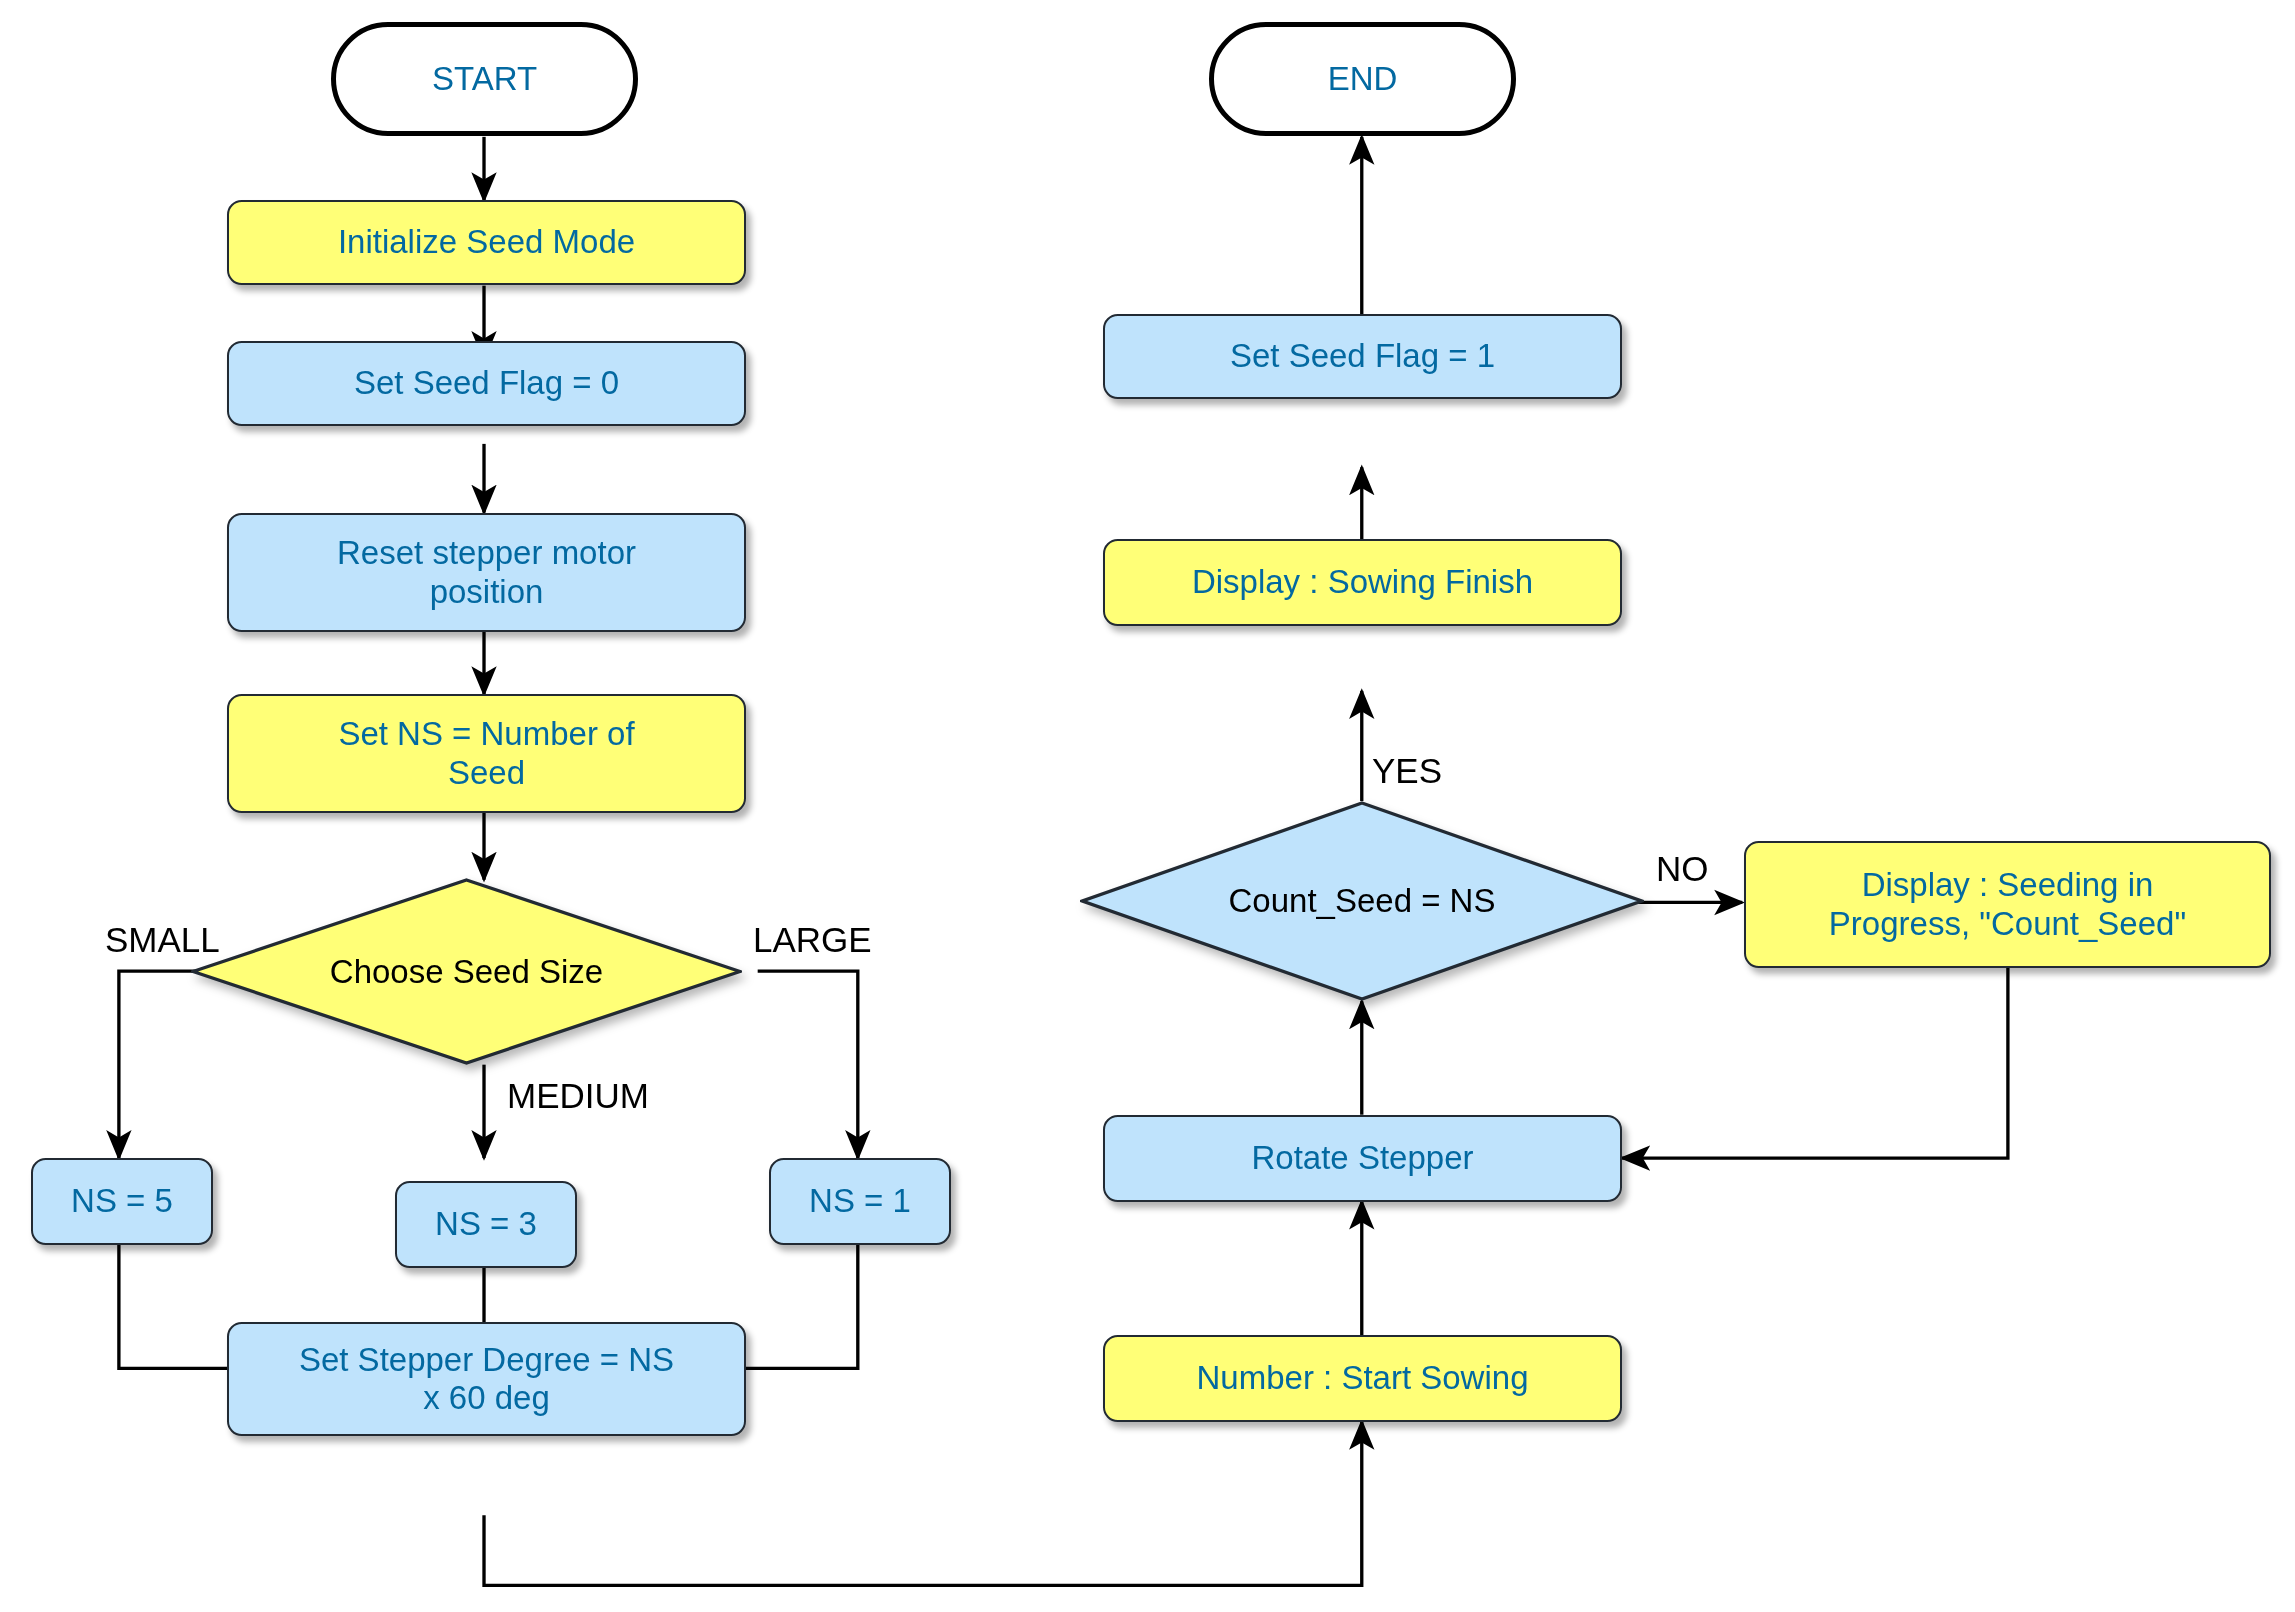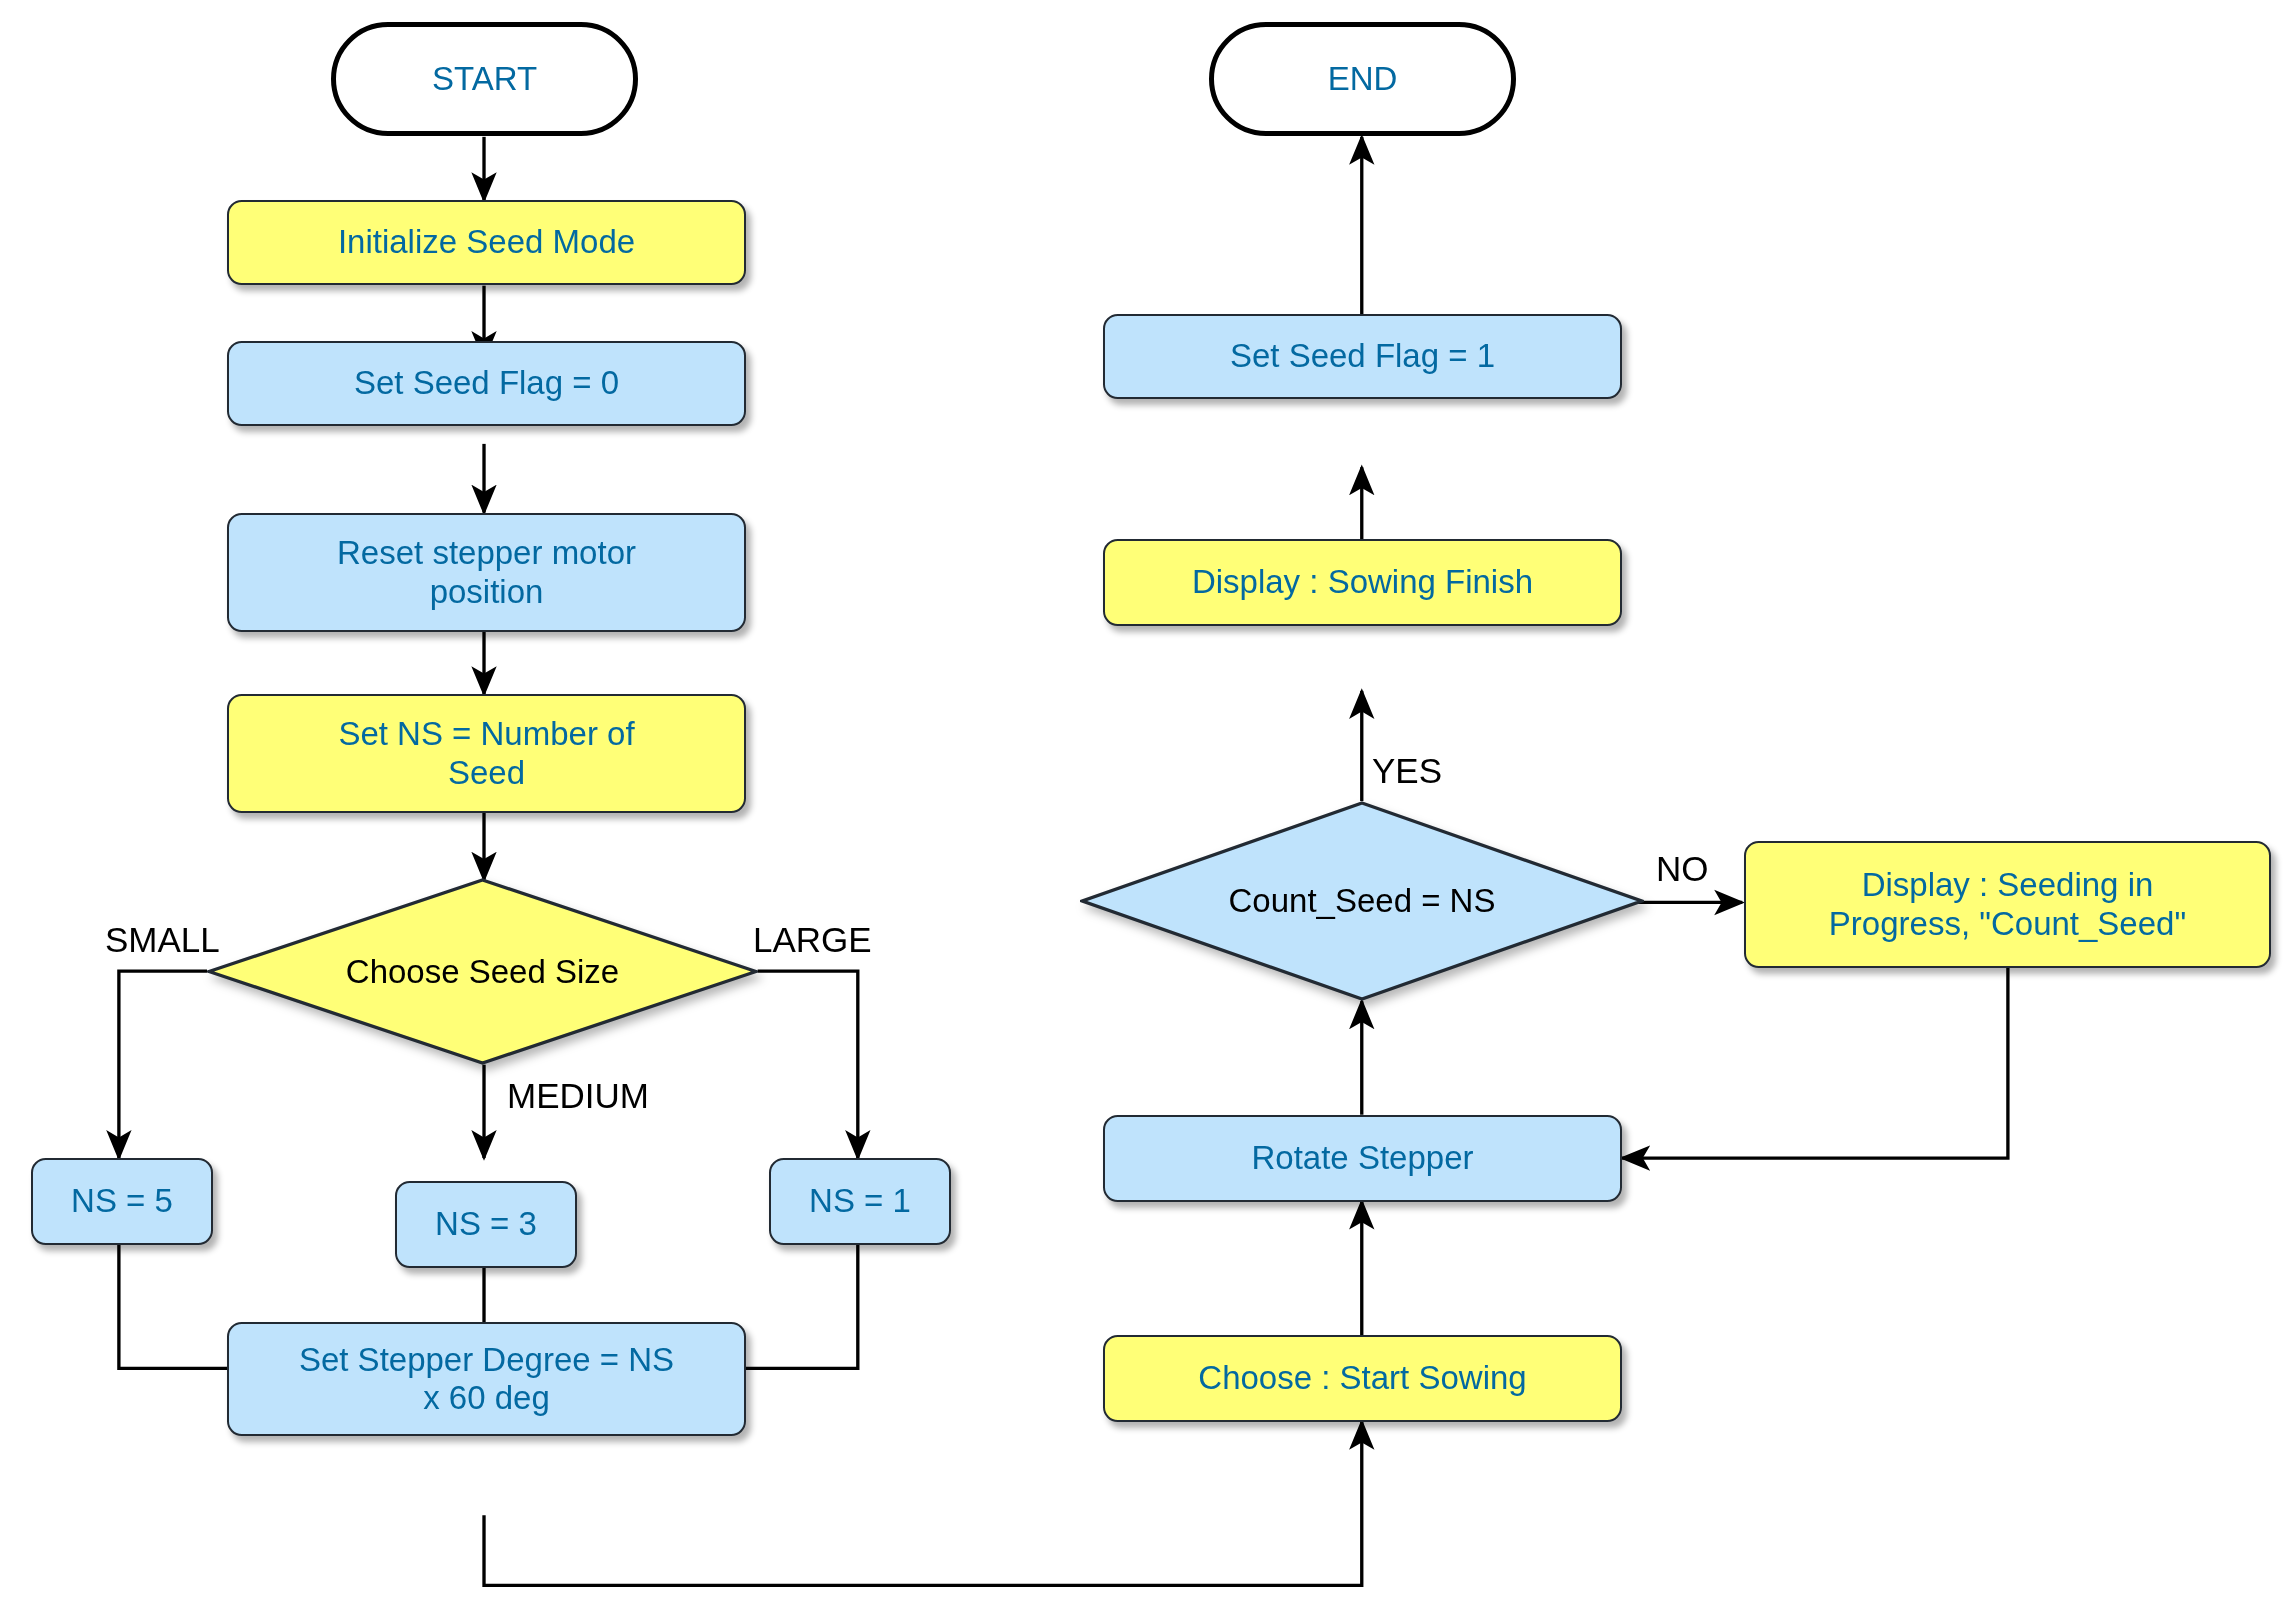--- a/index.html
+++ b/index.html
@@ -135,21 +135,21 @@
     </div>
   </div>
 
   <div class="node proc yellow l2" style="left:227px; top:694px; width:519px; height:119px;">
     <div>
       <div>Set NS = Number of</div>
       <div>Seed</div>
     </div>
   </div>
 
-  <div class="diamond-wrap" style="left:207px; top:878px; width:551px; height:187px;">
+  <div class="diamond-wrap" style="left:191px; top:878px; width:551px; height:187px;">
     <svg width="551" height="187" viewBox="0 0 825 280" xmlns="http://www.w3.org/2000/svg">
       <polygon points="412.5,3 822,140 412.5,277 3,140" fill="#ffff77" stroke="#222a33" stroke-width="5"></polygon>
     </svg>
     <div class="diamond-label">Choose Seed Size</div>
   </div>
 
   <div class="edge-label" style="left:105px; top:920px;">SMALL</div>
   <div class="edge-label" style="left:507px; top:1076px;">MEDIUM</div>
   <div class="edge-label" style="left:753px; top:920px;">LARGE</div>
 
@@ -200,17 +200,17 @@
       <div>Display : Seeding in</div>
       <div>Progress, "Count_Seed"</div>
     </div>
   </div>
 
   <div class="node proc blue" style="left:1103px; top:1115px; width:519px; height:87px;">
     <span>Rotate Stepper</span>
   </div>
 
   <div class="node proc yellow" style="left:1103px; top:1335px; width:519px; height:87px;">
-    <span>Choose : Start Sowing</span>
+    <span>Number : Start Sowing</span>
   </div>
 
 </div>
 
 
 </body></html>

